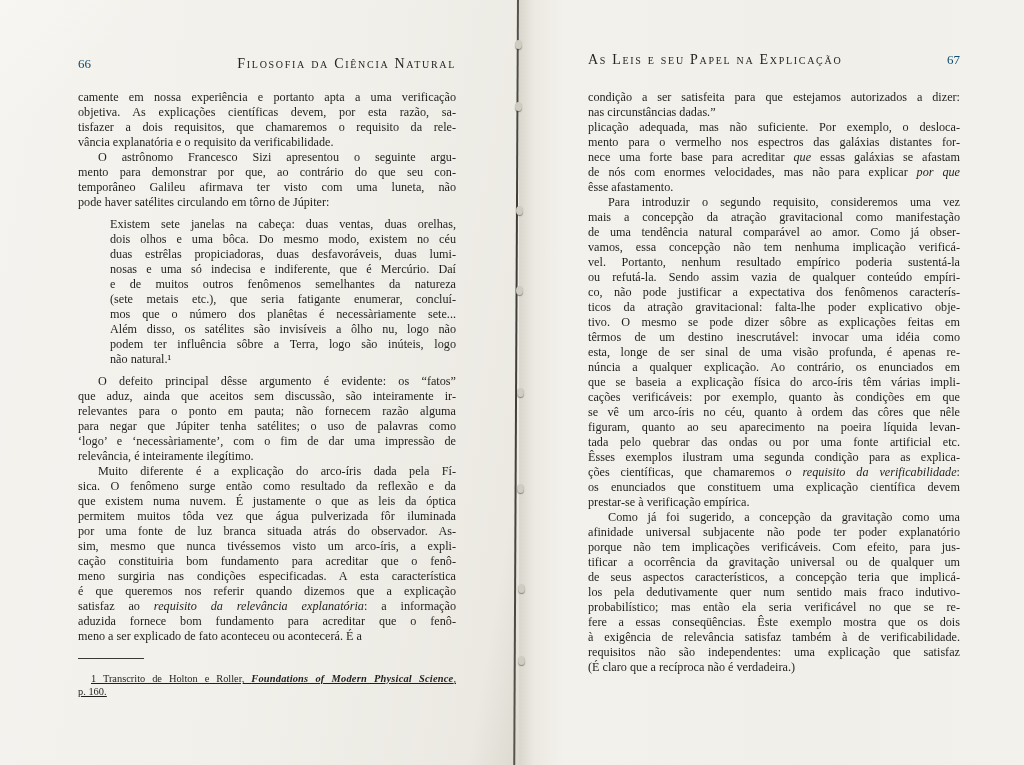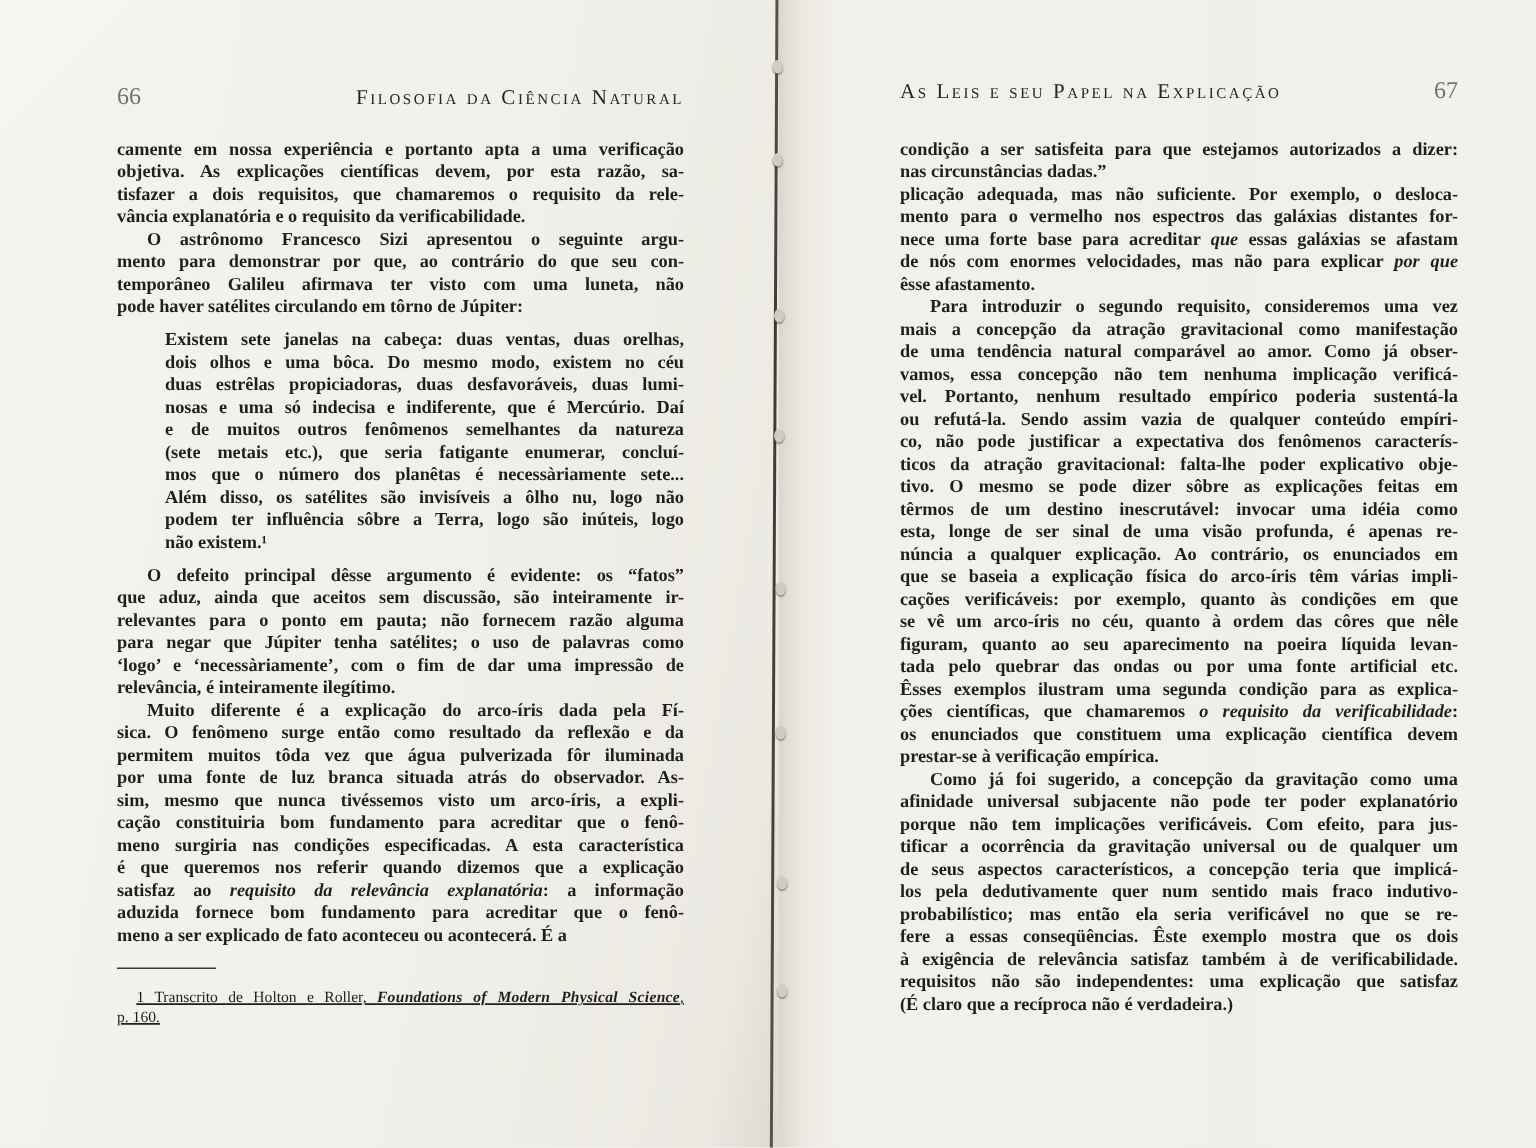--- a/index.html
+++ b/index.html
@@ -29,30 +29,30 @@
     background:linear-gradient(#55534c,#3d3b35 30%,#45433c 70%,#57554e);
     transform:rotate(0.28deg);transform-origin:top center;
   }
   .stitch{
     position:absolute;width:7px;height:9px;border-radius:50%;
     background:#cfccc2;box-shadow:0 1px 1px rgba(60,58,52,.55);
   }
   
   .page-col{position:absolute;}
   .page-col.left{left:78px;top:56px;width:378px;}
-  .page-col.right{left:600px;top:52px;width:372px;}
+  .page-col.right{left:588px;top:52px;width:372px;}
   .running-head{
     display:flex;justify-content:space-between;align-items:baseline;
     font-size:13px;
   }
   .head-title{
     font-variant:small-caps;letter-spacing:1.7px;font-size:14px;color:#262521;
   }
-  .head-num{font-size:16px;color:#737373;}
-  .page-body{margin-top:18px;font-weight:bold;}
+  .head-num{font-size:13px;color:#0c4a6e;}
+  .page-body{margin-top:18px;}
   .page-col.right .page-body{margin-top:22px;}
   
   .para{margin:0;}
   .para.quote{
     margin:7px 0 7px 32px;font-size:11.6px;
   }
   .para.quote .line{line-height:14.2px;}
   .line{
     font-size:12.2px;line-height:15px;height:15px;overflow:hidden;
     text-align:justify;text-align-last:justify;
@@ -109,33 +109,34 @@
       <div class="para quote">
         <div class="line">Existem sete janelas na cabeça: duas ventas, duas orelhas,</div>
         <div class="line">dois olhos e uma bôca.  Do mesmo modo, existem no céu</div>
         <div class="line">duas estrêlas propiciadoras, duas desfavoráveis, duas lumi-</div>
         <div class="line">nosas e uma só indecisa e indiferente, que é Mercúrio.  Daí</div>
         <div class="line">e de muitos outros fenômenos semelhantes da natureza</div>
         <div class="line">(sete metais etc.), que seria fatigante enumerar, concluí-</div>
         <div class="line">mos que o número dos planêtas é necessàriamente sete...</div>
         <div class="line">Além disso, os satélites são invisíveis a ôlho nu, logo não</div>
         <div class="line">podem ter influência sôbre a Terra, logo são inúteis, logo</div>
-        <div class="line last">não existem.¹</div>
+        <div class="line last">não natural.¹</div>
       </div>
       <div class="para body">
         <div class="line first">O defeito principal dêsse argumento é evidente: os “fatos”</div>
         <div class="line">que aduz, ainda que aceitos sem discussão, são inteiramente ir-</div>
         <div class="line">relevantes para o ponto em pauta; não fornecem razão alguma</div>
         <div class="line">para negar que Júpiter tenha satélites; o uso de palavras como</div>
         <div class="line">‘logo’ e ‘necessàriamente’, com o fim de dar uma impressão de</div>
         <div class="line last">relevância, é inteiramente ilegítimo.</div>
       </div>
       <div class="para body">
         <div class="line first">Muito diferente é a explicação do arco-íris dada pela Fí-</div>
         <div class="line">sica.  O fenômeno surge então como resultado da reflexão e da</div>
+        <div class="line">que existem numa nuvem.  É justamente o que as leis da óptica</div>
         <div class="line">permitem muitos tôda vez que água pulverizada fôr iluminada</div>
         <div class="line">por uma fonte de luz branca situada atrás do observador.  As-</div>
         <div class="line">sim, mesmo que nunca tivéssemos visto um arco-íris, a expli-</div>
         <div class="line">cação constituiria bom fundamento para acreditar que o fenô-</div>
         <div class="line">meno surgiria nas condições especificadas.  A esta característica</div>
         <div class="line">é que queremos nos referir quando dizemos que a explicação</div>
         <div class="line">satisfaz ao <i>requisito da relevância explanatória</i>: a informação</div>
         <div class="line">aduzida fornece bom fundamento para acreditar que o fenô-</div>
         <div class="line last">meno a ser explicado de fato aconteceu ou acontecerá.  É a</div>
       </div>

